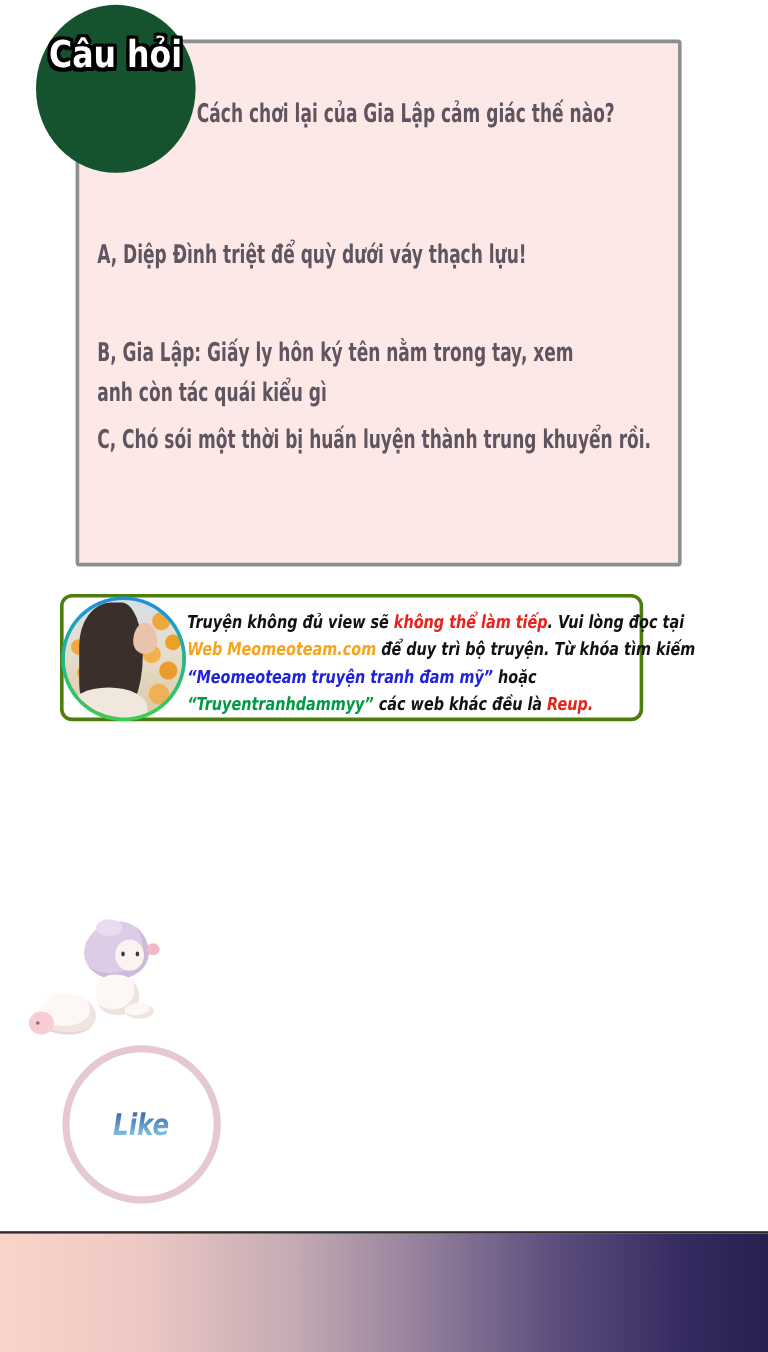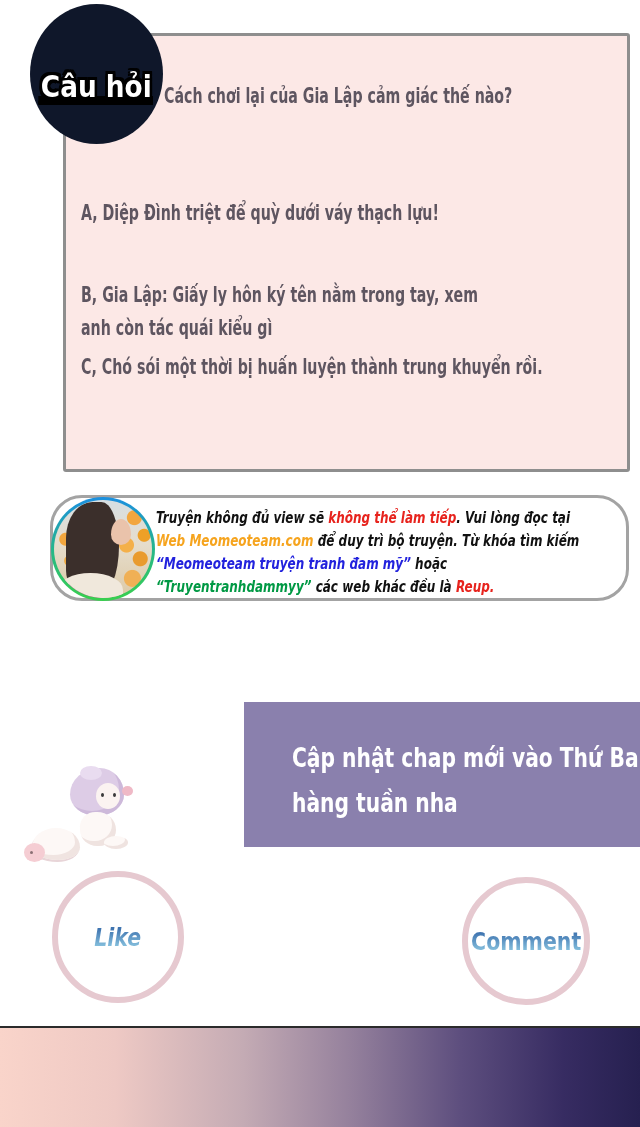--- a/index.html
+++ b/index.html
@@ -1,51 +1,51 @@
 <!DOCTYPE html>
 <html><head>
 <meta charset="utf-8">
 <style>
   * { margin:0; padding:0; box-sizing:border-box; }
   body { background:#fff; font-family:"DejaVu Sans", sans-serif; }
   .page { position:relative; width:640px; height:1127px; background:#ffffff; overflow:hidden; }
 
   
   .question-box {
-    position:absolute; left:63px; top:33px; width:567px; height:439px;
+    position:absolute; left:63px; top:33px; width:505px; height:439px;
     background:#fce8e6; border:3px solid #8e8e8e; border-radius:3px;
   }
   .qtxt {
     position:absolute; color:#5e5560; font-weight:bold; font-size:21.5px;
     white-space:nowrap; transform:scaleX(0.66); transform-origin:0 50%;
   }
   .q-question { left:98px; top:47px; }
   .opt-a { left:15px; top:164px; }
   .opt-b { left:15px; top:242px; white-space:normal; width:645px; line-height:33px; transform-origin:0 0; }
   .opt-c { left:15px; top:318px; }
 
   
   .badge {
     position:absolute; left:30px; top:4px; width:133px; height:140px;
-    background:#0f172a; border-radius:50%;
-    display:flex; justify-content:center; align-items:center; padding-top:24px;text-decoration:underline;
+    background:#14532d; border-radius:50%;
+    display:flex; justify-content:center; align-items:flex-start; padding-top:24px;
   }
   .badge-text {
     color:#fff; font-weight:bold; font-size:31px; white-space:nowrap;
     transform:scaleX(0.85);
     text-shadow:
       -3px -3px 0 #000, 3px -3px 0 #000, -3px 3px 0 #000, 3px 3px 0 #000,
       -3px 0 0 #000, 3px 0 0 #000, 0 -3px 0 #000, 0 3px 0 #000,
       -2px -3px 0 #000, 2px 3px 0 #000, -3px 2px 0 #000, 3px -2px 0 #000;
   }
 
   
   .banner {
-    position:absolute; left:50px; top:495px; width:579px; height:106px;
-    background:#ffffff; border:3px solid #a3a3a3; border-radius:32px;
+    position:absolute; left:50px; top:495px; width:486px; height:106px;
+    background:#ffffff; border:3px solid #4d7c0f; border-radius:10px;
   }
   .avatar-ring {
     position:absolute; left:-2px; top:-1px; width:104px; height:104px;
     border-radius:50%; padding:3px;
     background:linear-gradient(180deg,#1b8fe0 0%, #27b984 55%, #39cf4e 100%);
   }
   .avatar-img {
     position:relative; width:98px; height:98px; border-radius:50%; overflow:hidden;
     background:
       radial-gradient(circle at 82% 18%, #f2a63e 0 7px, rgba(0,0,0,0) 8px),
@@ -161,42 +161,35 @@
       </div>
     </div>
     <div class="banner-text">
       <div class="b-line"><span class="c-black">Truyện không đủ view sẽ </span><span class="c-red">không thể làm tiếp</span><span class="c-black">. Vui lòng đọc tại</span></div>
       <div class="b-line"><span class="c-orange">Web Meomeoteam.com</span><span class="c-black"> để duy trì bộ truyện. Từ khóa tìm kiếm</span></div>
       <div class="b-line"><span class="c-blue">“Meomeoteam truyện tranh đam mỹ”</span><span class="c-black"> hoặc</span></div>
       <div class="b-line"><span class="c-green">“Truyentranhdammyy”</span><span class="c-black"> các web khác đều là </span><span class="c-red">Reup.</span></div>
     </div>
   </div>
 
-  <div class="schedule">
-    <div class="s-line">Cập nhật chap mới vào Thứ Ba</div>
-    <div class="s-line">hàng tuần nha</div>
-  </div>
 
   <div class="sheep">
     <div class="lamb-sit">
       <div class="ls-head"></div>
       <div class="ls-curl"></div>
       <div class="ls-ear"></div>
       <div class="ls-face"></div>
       <div class="ls-body"></div>
       <div class="ls-leg"></div>
     </div>
     <div class="lamb-lie">
       <div class="ll-body"></div>
       <div class="ll-face"></div>
     </div>
   </div>
 
   <div class="action-circle circle-like">
     <span class="grad-text">Like</span>
   </div>
-  <div class="action-circle circle-comment">
-    <span class="grad-text">Comment</span>
-  </div>
 
   <div class="footer-bar"></div>
 
 </div>
 
 </body></html>

